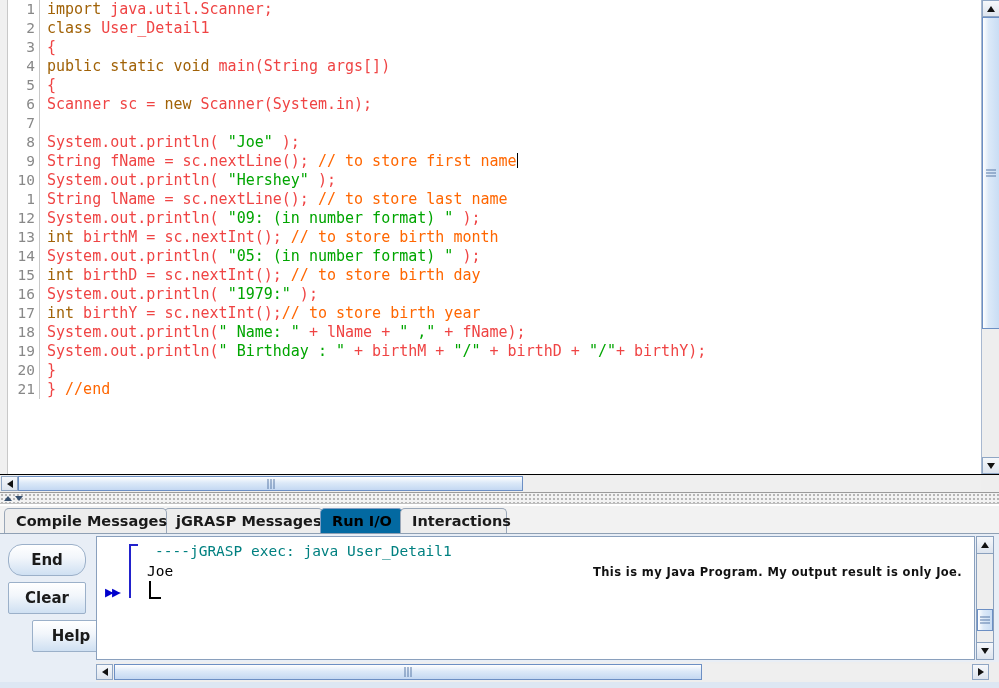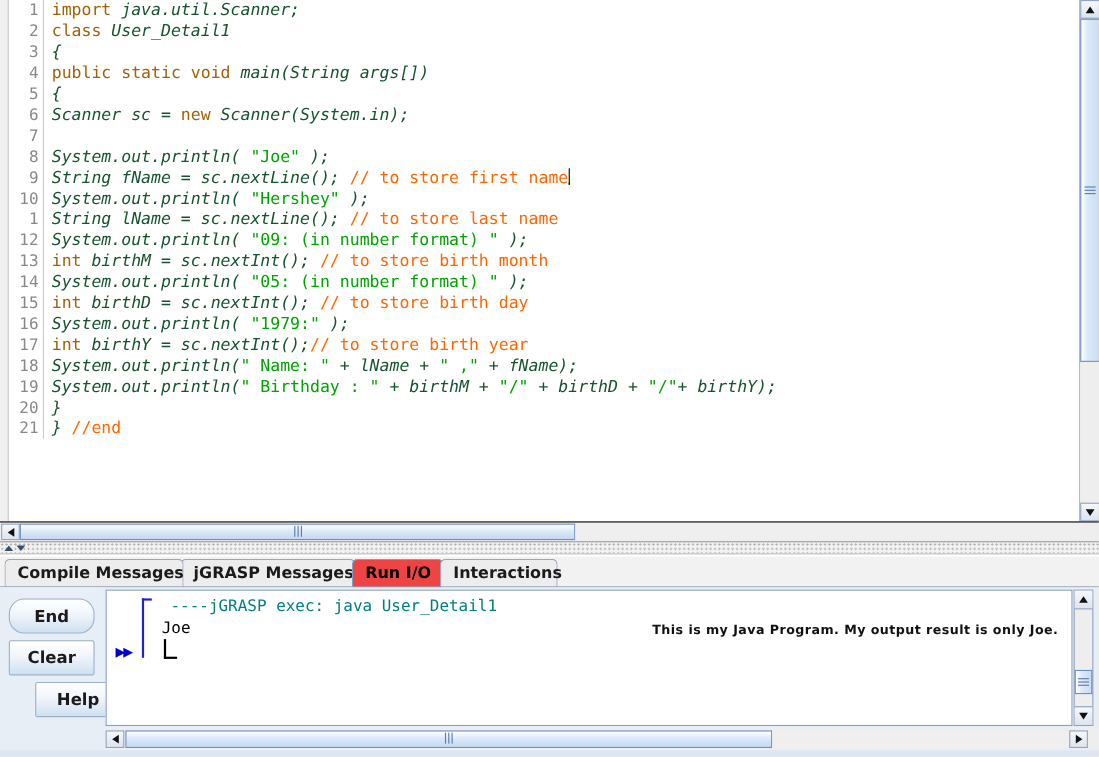--- a/index.html
+++ b/index.html
@@ -64,21 +64,21 @@
     width: 1px;
     height: 19px;
     vertical-align: top;
     background: #c8c8c8;
   }
   .code-text { display: inline-block; padding-left: 7px; color: #000000; }
 
   .kw  { color: #a16207; }
   .str { color: #00a500; }
   .cmt { color: #ff6600; }
-  .pl  { color: #14532d; font-style: italic; }
+  .pl  { color: #ef4444; }
 
   .caret {
     display: inline-block;
     width: 1px;
     height: 15px;
     background: #000;
     vertical-align: -2px;
     border-bottom: 2px solid #000;
     margin-left: 0px;
   }
@@ -173,21 +173,21 @@
     font-weight: bold;
     color: #1a1a1a;
     background: #ededed;
     border: 1px solid #9aa7b8;
     border-bottom: none;
     border-radius: 5px 5px 0 0;
     white-space: nowrap;
     font-family: "DejaVu Sans", sans-serif;
   }
   .tab.selected {
-    background: #ef4444;
+    background: #0369a1;
     border-color: #7f9ec4;
     color: #000000;
   }
   #tabbar-underline {
     position: absolute; left: 0; bottom: 0; width: 999px; height: 1px; background: #8fa0b4;
   }
 
   
   #output-pane {
     position: absolute;

